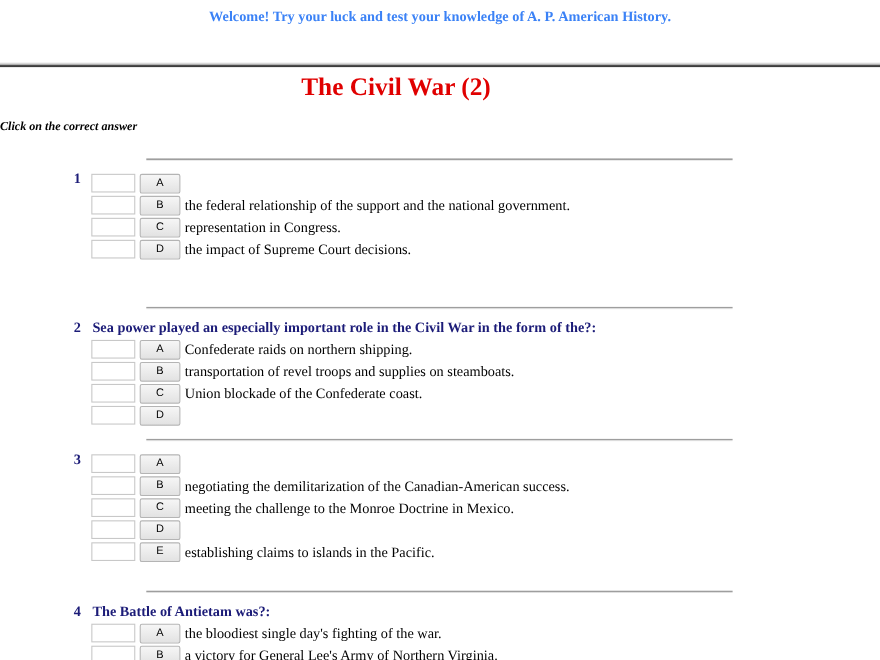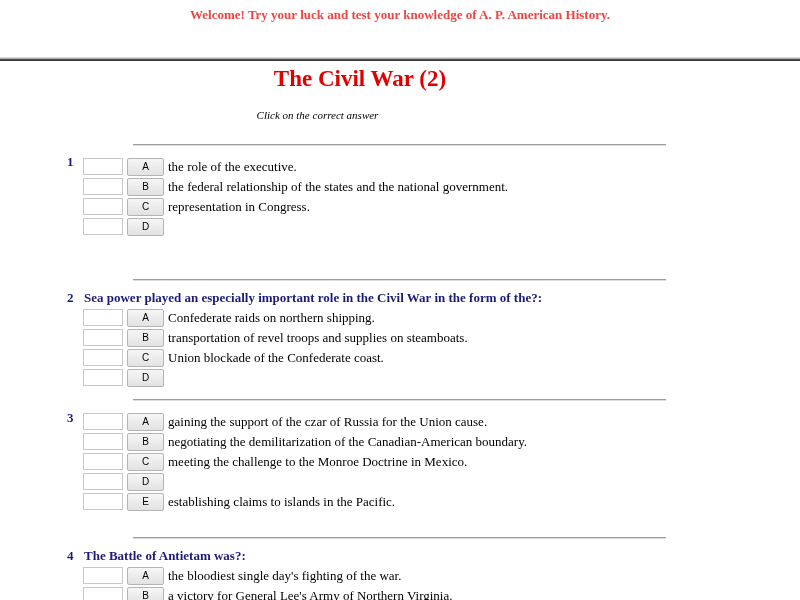--- a/index.html
+++ b/index.html
@@ -16,21 +16,21 @@
       position: relative;
     }
     .welcome {
       position: absolute;
       top: 7px;
       left: 0;
       width: 800px;
       text-align: center;
       font-weight: bold;
       font-size: 13px;
-      color: #ef4444;
+      color: #3b82f6;
     }
     .top-rule {
       position: absolute;
       top: 57px;
       left: 0;
       width: 800px;
       height: 4px;
       background: linear-gradient(#d8d8d8 0, #d8d8d8 1px, #b0b0b0 1px, #b0b0b0 2px, #555 2px, #333 4px);
     }
     .title {
@@ -41,22 +41,21 @@
       text-align: center;
       font-weight: bold;
       font-size: 23px;
       color: #e00000;
     }
     .subtitle {
       position: absolute;
       top: 109px;
       left: 0;
       width: 635px;
-      text-align: center;
-      font-weight: normal;
+      font-weight: bold;
       font-style: italic;
       font-size: 11px;
       color: #000;
     }
     .sep {
       position: absolute;
       left: 133px;
       width: 533px;
       height: 2px;
       background: linear-gradient(#9e9e9e 0, #9e9e9e 1px, #dcdcdc 1px, #dcdcdc 2px);
@@ -140,35 +139,35 @@
 
 <div class="sep" style="top:144px"></div>
 
 <div class="question" style="top:154px">
   <div class="q-head">
     <span class="q-num">1</span>
   </div>
   <div class="answer" style="margin-top:3px">
     <input class="ans-box" type="text" value="" style="">
     <button class="ans-btn">A</button>
-    <span class="ans-text">the role of the executive.</span>
-  </div>
-  <div class="answer">
-    <input class="ans-box" type="text" value="" style="">
-    <button class="ans-btn">B</button>
-    <span class="ans-text">the federal relationship of the states and the national government.</span>
+  </div>
+  <div class="answer">
+    <input class="ans-box" type="text" value="" style="">
+    <button class="ans-btn">B</button>
+    <span class="ans-text">the federal relationship of the support and the national government.</span>
   </div>
   <div class="answer">
     <input class="ans-box" type="text" value="" style="">
     <button class="ans-btn">C</button>
     <span class="ans-text">representation in Congress.</span>
   </div>
   <div class="answer">
     <input class="ans-box" type="text" value="" style="">
     <button class="ans-btn">D</button>
+    <span class="ans-text">the impact of Supreme Court decisions.</span>
   </div>
 </div>
 
 <div class="sep" style="top:279px"></div>
 
 <div class="question" style="top:290px">
   <div class="q-head">
     <span class="q-num">2</span>
     <span class="q-text">Sea power played an especially important role in the Civil War in the form of the?:</span>
   </div>
@@ -195,26 +194,25 @@
 
 <div class="sep" style="top:399px"></div>
 
 <div class="question" style="top:410px">
   <div class="q-head">
     <span class="q-num">3</span>
   </div>
   <div class="answer" style="margin-top:2px">
     <input class="ans-box" type="text" value="" style="">
     <button class="ans-btn">A</button>
-    <span class="ans-text">gaining the support of the czar of Russia for the Union cause.</span>
-  </div>
-  <div class="answer">
-    <input class="ans-box" type="text" value="" style="">
-    <button class="ans-btn">B</button>
-    <span class="ans-text">negotiating the demilitarization of the Canadian-American boundary.</span>
+  </div>
+  <div class="answer">
+    <input class="ans-box" type="text" value="" style="">
+    <button class="ans-btn">B</button>
+    <span class="ans-text">negotiating the demilitarization of the Canadian-American success.</span>
   </div>
   <div class="answer">
     <input class="ans-box" type="text" value="" style="">
     <button class="ans-btn">C</button>
     <span class="ans-text">meeting the challenge to the Monroe Doctrine in Mexico.</span>
   </div>
   <div class="answer">
     <input class="ans-box" type="text" value="" style="">
     <button class="ans-btn">D</button>
   </div>

